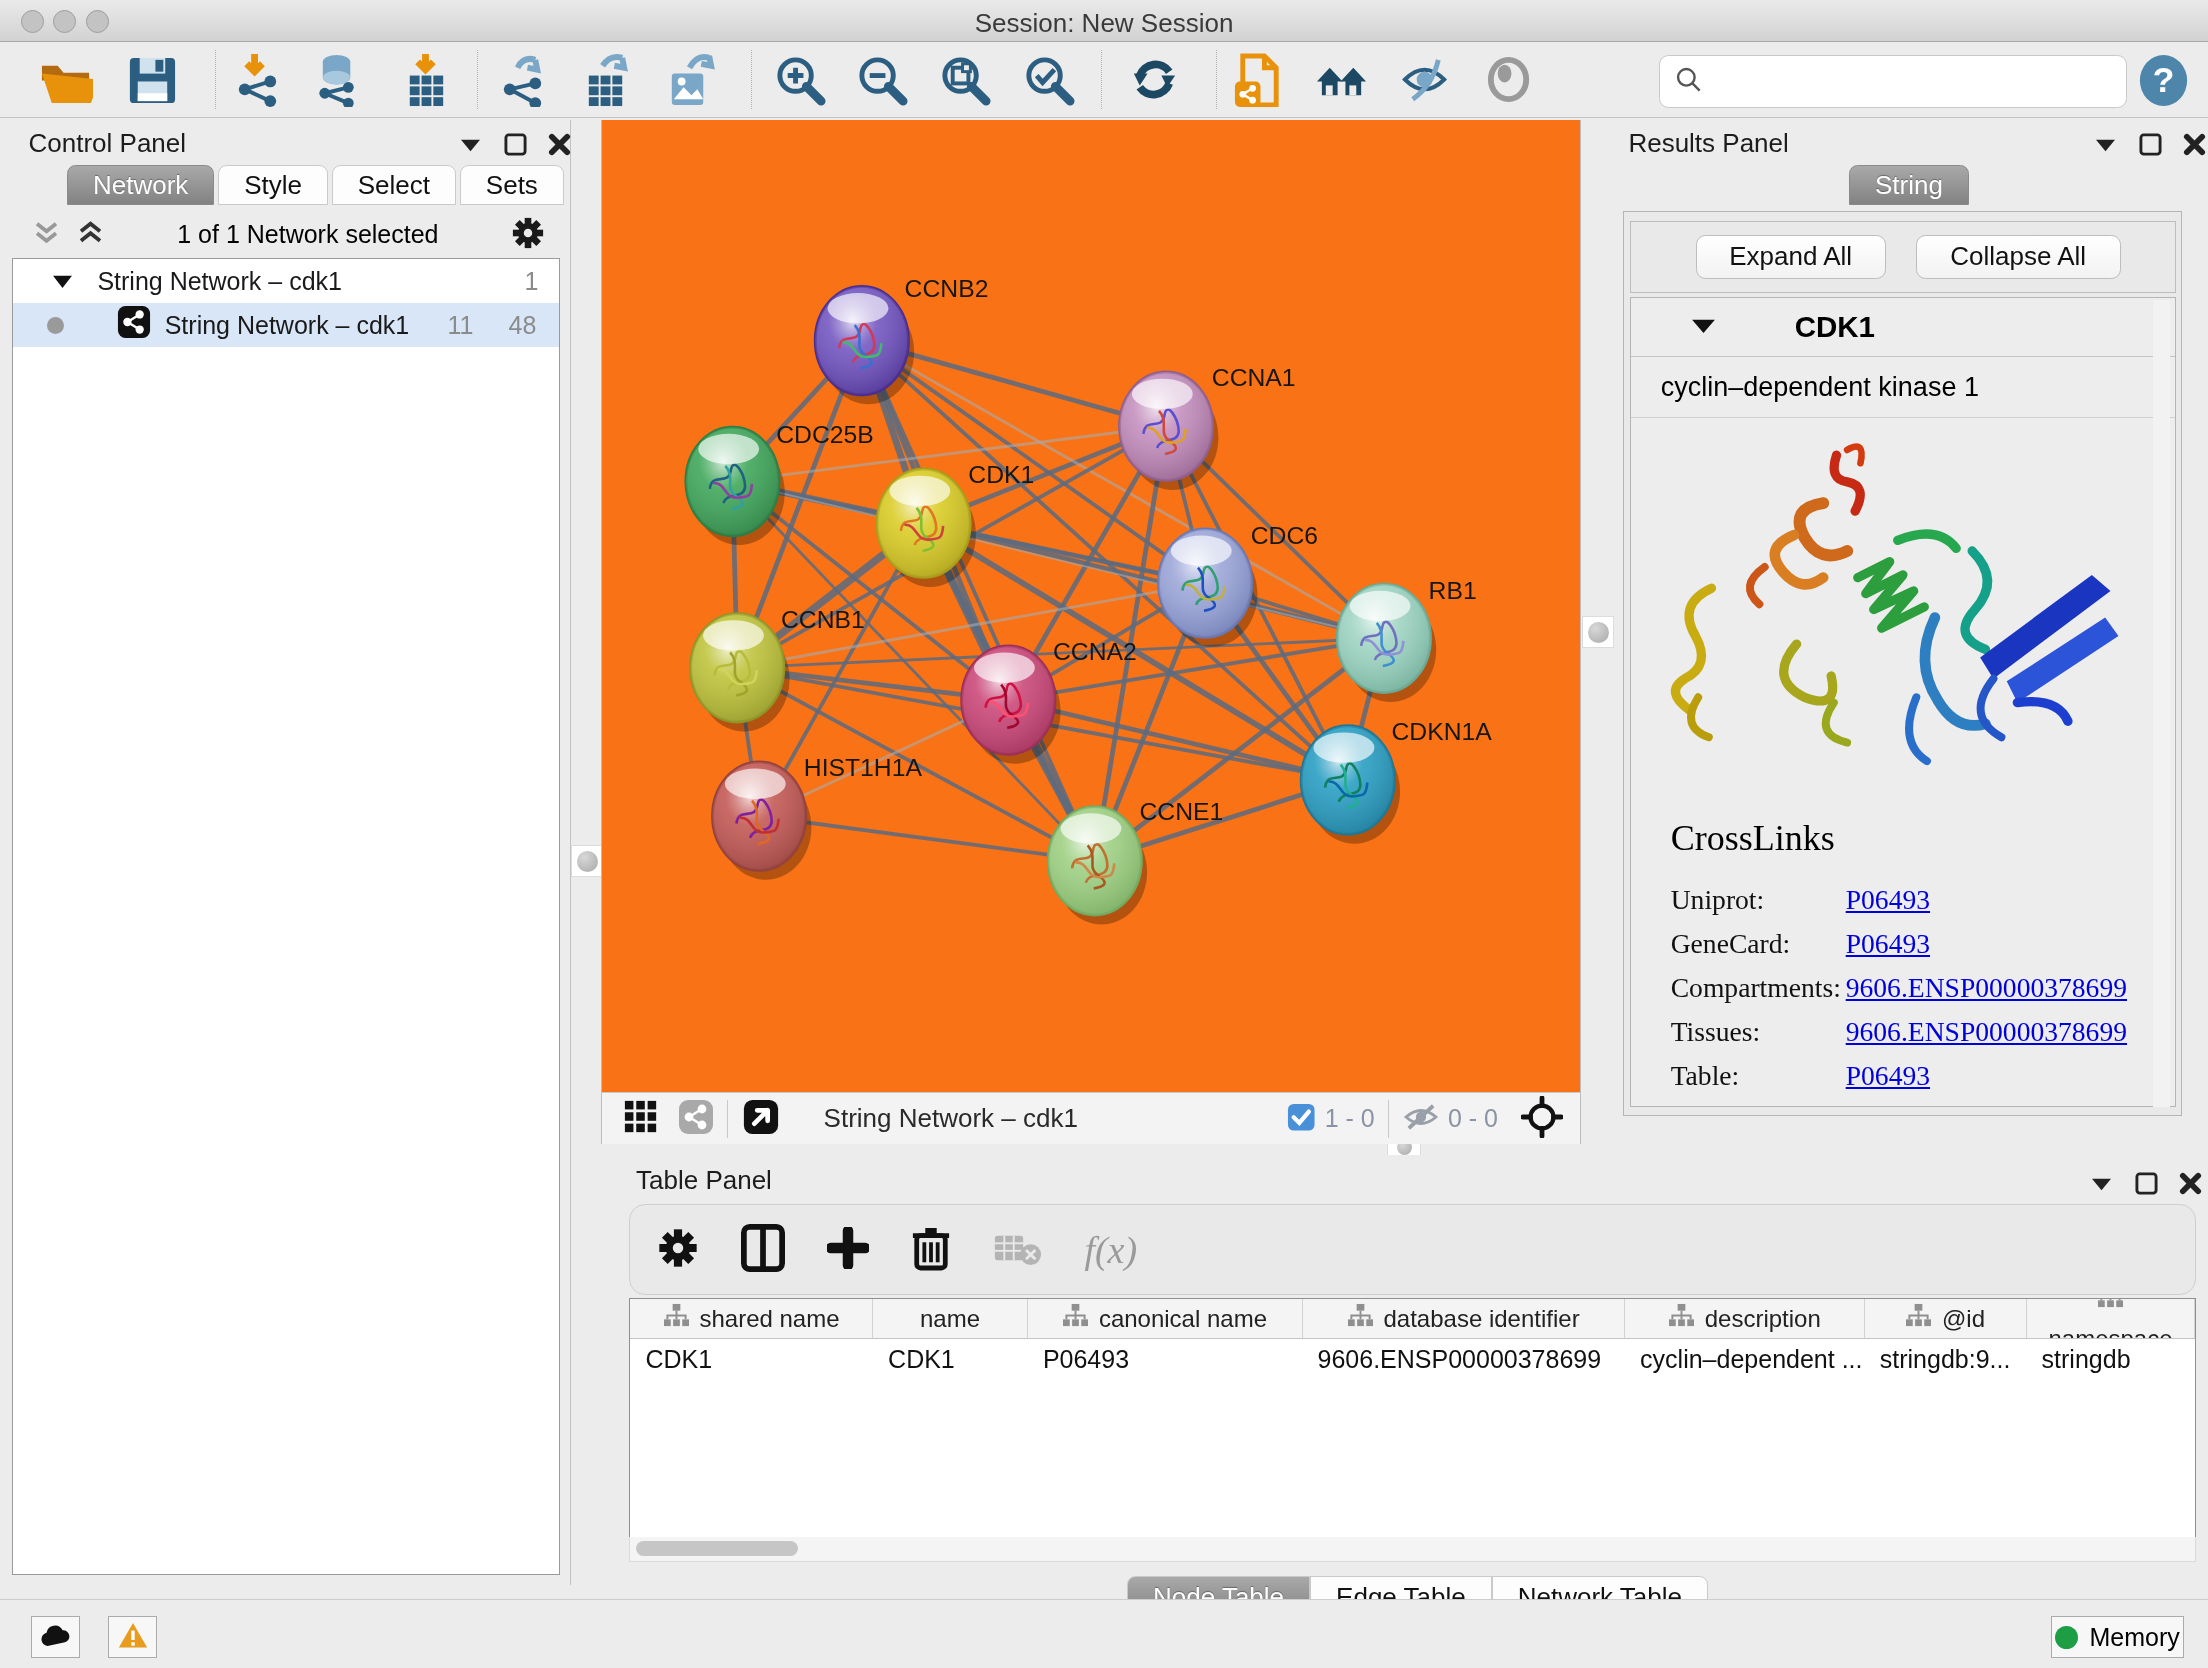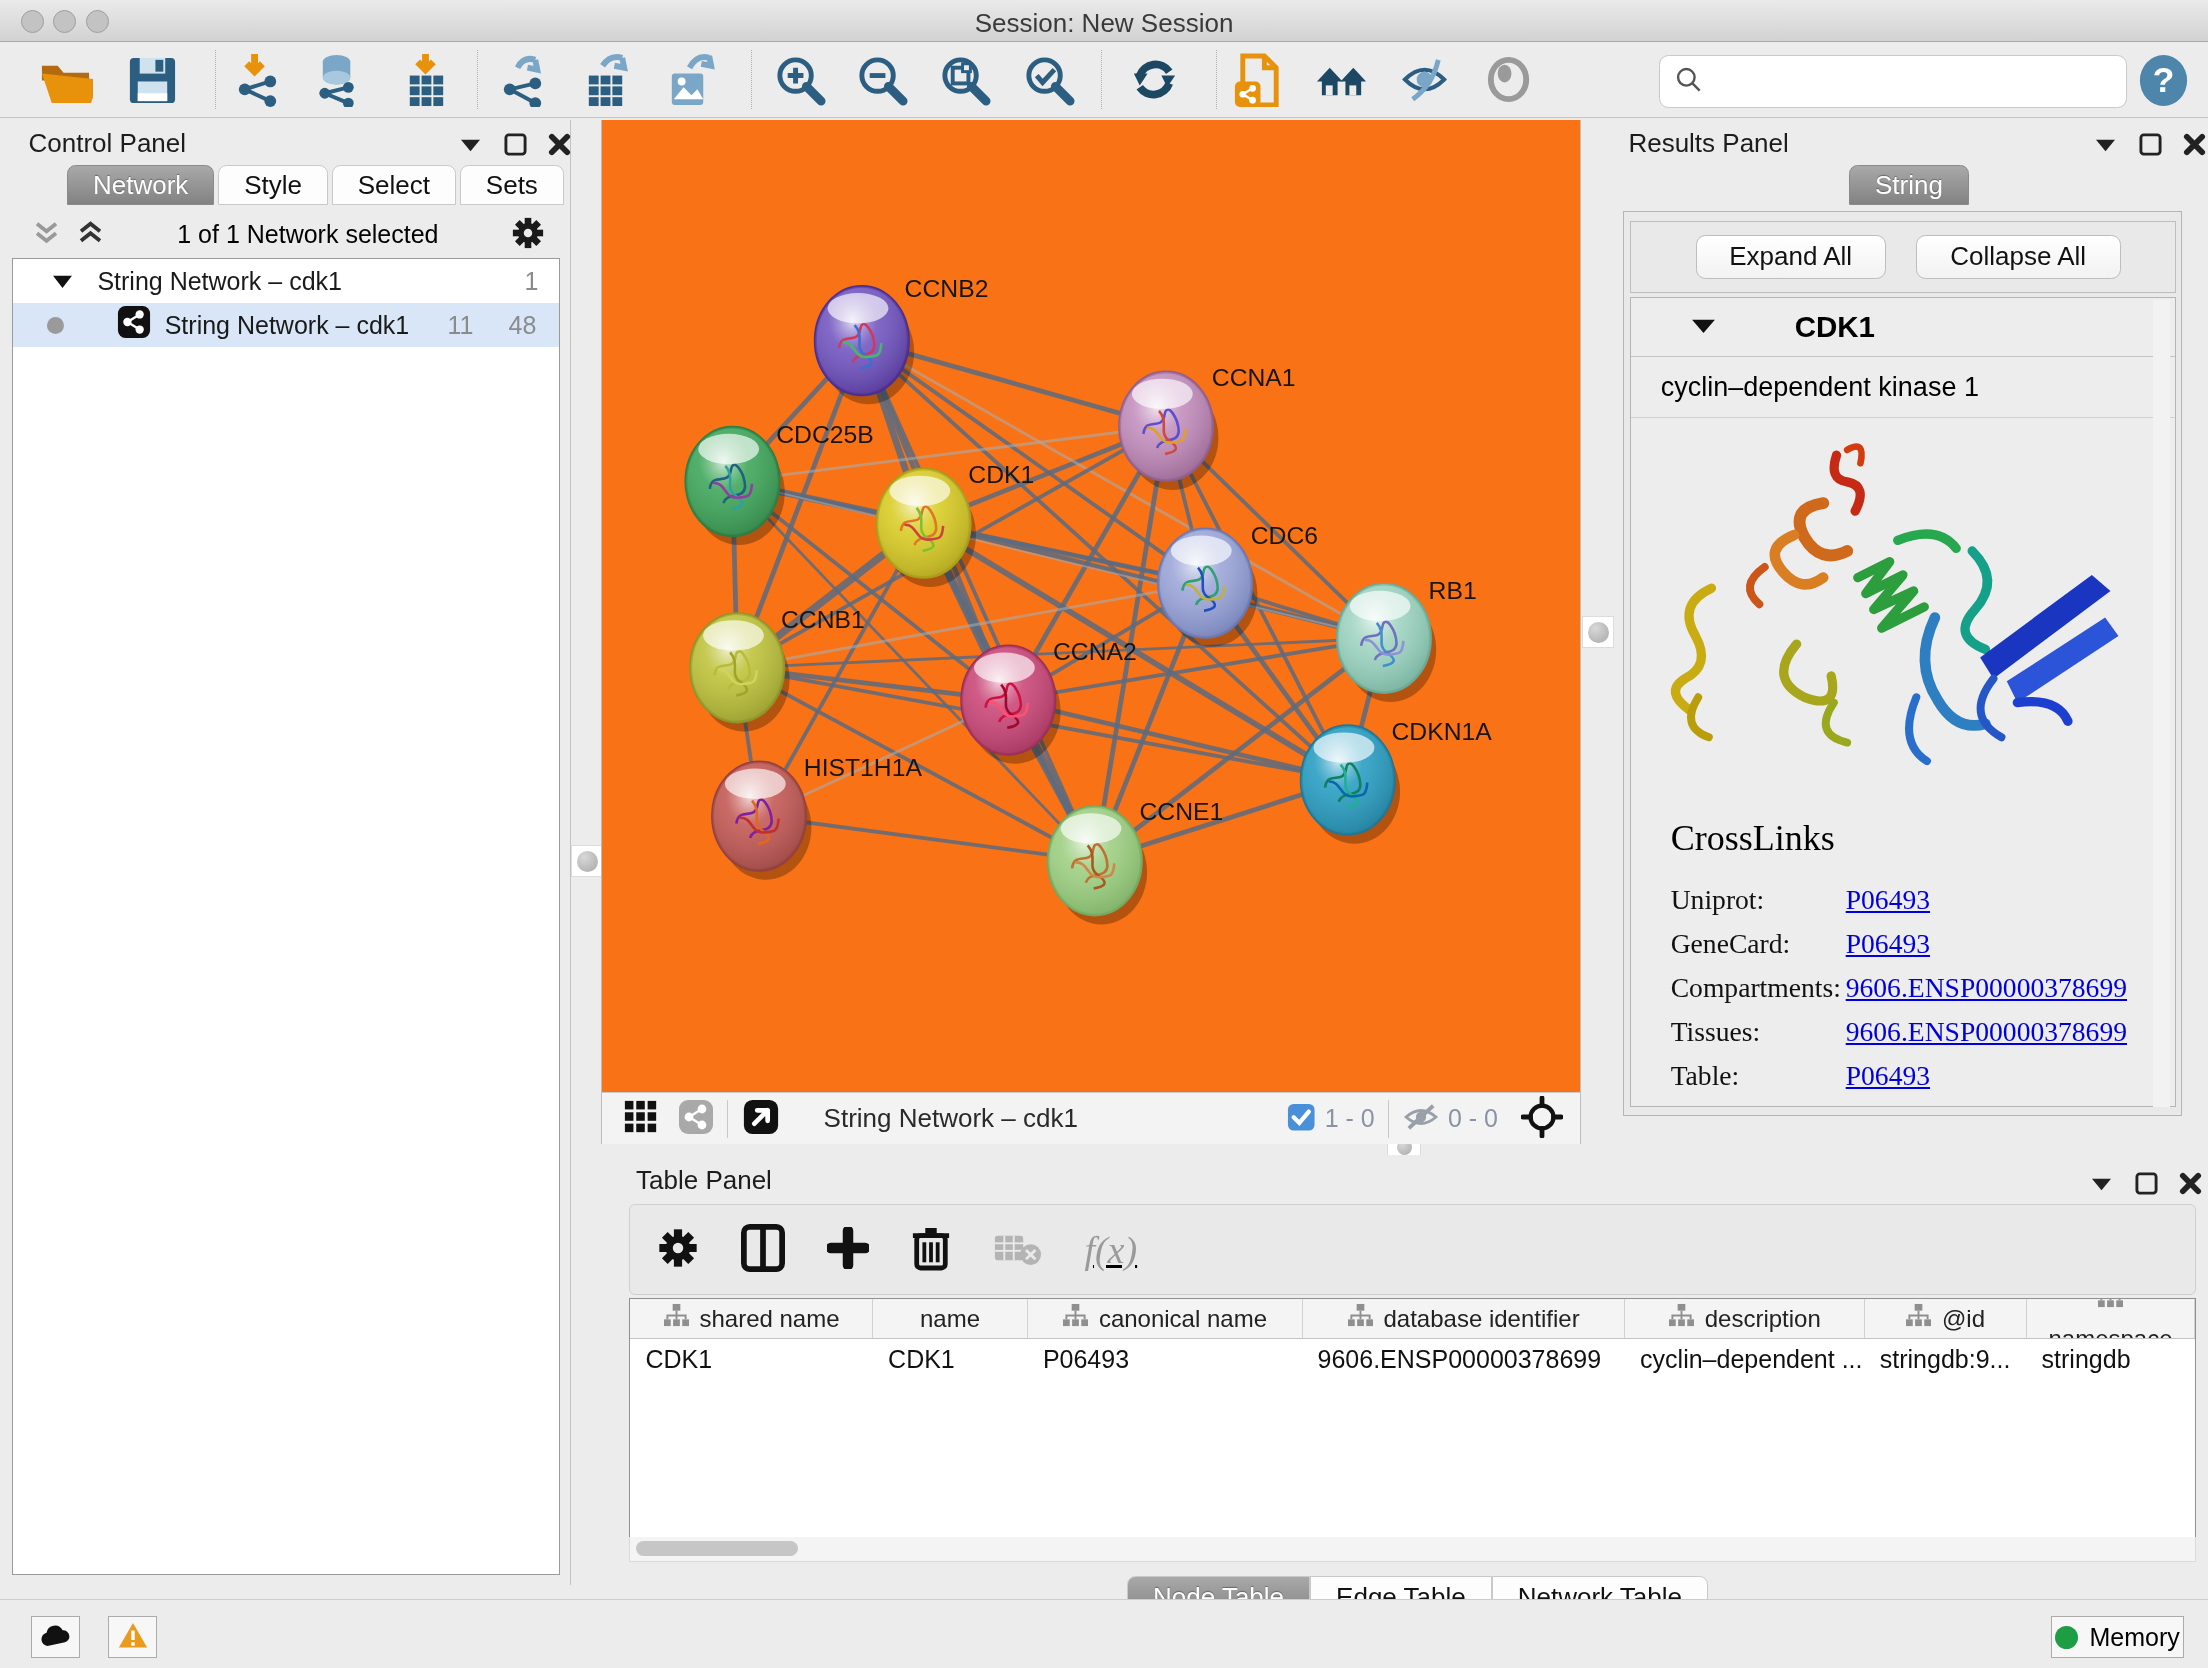--- a/index.html
+++ b/index.html
@@ -55,22 +55,22 @@
   .string-box { left:1623px; top:211px; width:559px; height:905px; background:#e9e9e9; border:1px solid #b5b5b5; }
   .expand-box { left:5.7px; top:8.6px; width:546px; height:72px; background:#e9e9e9; border:1px solid #bdbdbd; }
   .gene-box { left:5.7px; top:85px; width:546px; height:810px; background:#ededed; border:1px solid #b5b5b5; }
   .serif { font-family:"Liberation Serif", serif; }
   .xlink-row { display:flex; font-size:27.6px; height:44px; align-items:center; }
   .xlink-label { width:175px; color:#111; }
   .xlink-val { color:#0000dd; text-decoration:underline; cursor:pointer; }
 
   
   .table-panel { left:617px; top:1155px; width:1591px; height:443px; background:#ececec; }
-  .tp-toolbar { left:12.4px; top:49px; width:1567px; height:91px; background:#e9e9e9; border:1px solid #cfcfcf; border-radius:6px;
-    display:flex; align-items:center; gap:42px; padding-left:27px;text-decoration:underline; }
+  .tp-toolbar { left:12.4px; top:49px; width:1567px; height:91px; background:#e9e9e9; border:1px solid #cfcfcf; border-radius:16px;
+    display:flex; align-items:center; gap:42px; padding-left:27px; }
   .tbl { left:12.4px; top:143px; width:1567px; height:240px; background:#fff; border:1.9px solid #8f8f8f; overflow:hidden; }
   .tbl-head { display:flex; height:40px; background:#f4f4f4; border-bottom:1px solid #c4c4c4; }
   .tbl-hcell { display:flex; align-items:center; justify-content:center; gap:9.5px; font-size:24px; color:#222;
     border-right:1px solid #d2d2d2; overflow:hidden; white-space:nowrap; }
   .tbl-row { display:flex; height:44px; }
   .tbl-cell { font-size:25px; color:#111; padding:5.7px 0 0 15px; overflow:hidden; white-space:nowrap; }
   .hscroll { left:12.4px; top:382px; width:1567px; height:25px; background:#f4f4f4; border:1px solid #dadada; border-top:none;}
   .hthumb { left:5.7px; top:3.8px; width:162px; height:15px; background:#c6c6c6; border-radius:7.6px; }
   .bottom-tabs { top:421px; left:510px; display:flex; }
   .btab { height:42px; padding:0 25px; font-size:26px; display:flex; align-items:center; background:#fdfdfd;

